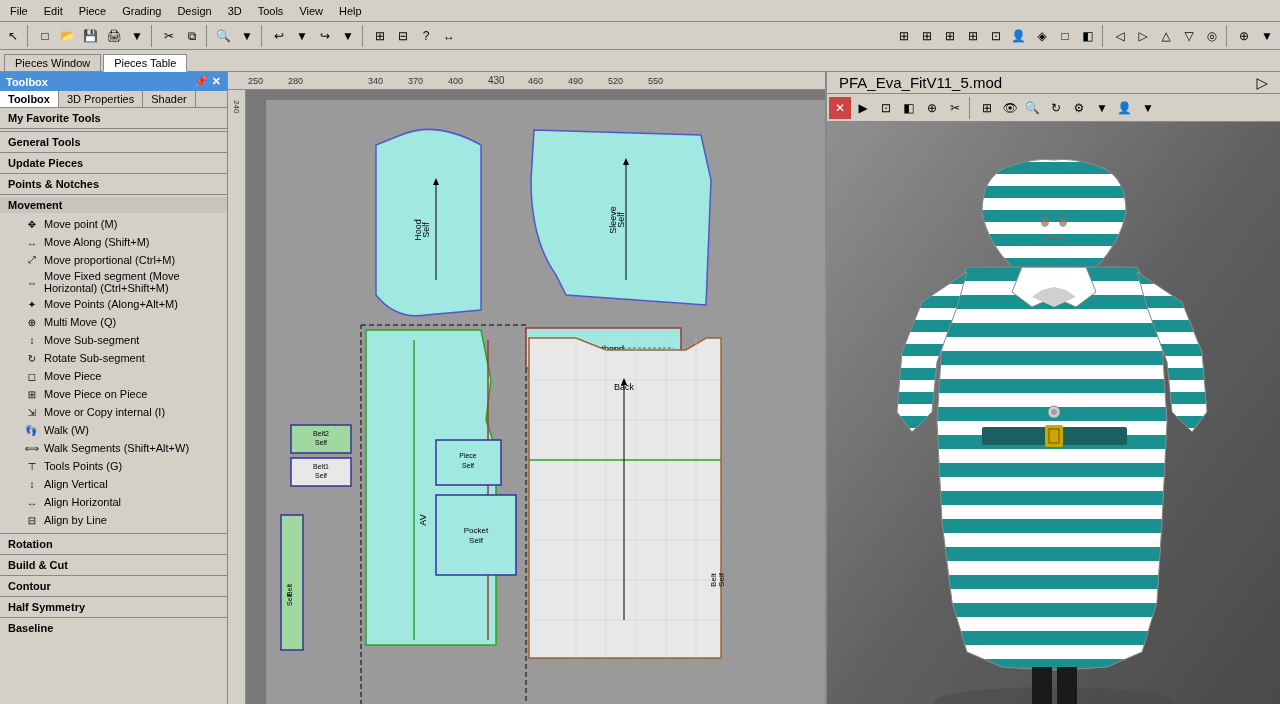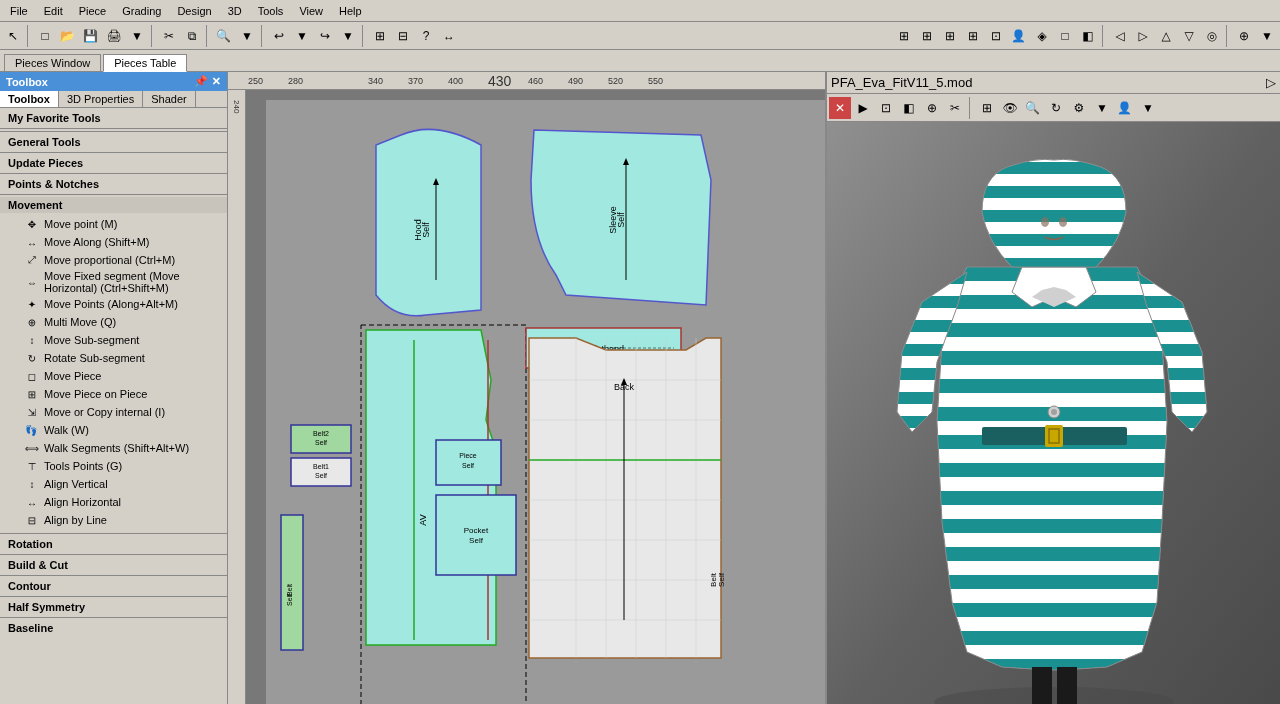--- a/index.html
+++ b/index.html
@@ -36,21 +36,21 @@
     .tool-icon { width: 16px; height: 16px; display: flex; align-items: center; justify-content: center; font-size: 10px; flex-shrink: 0; }
 
     
     #canvas-area { flex: 1; background: #787878; overflow: hidden; position: relative; }
     #canvas-ruler-top { height: 18px; background: #d4d0c8; border-bottom: 1px solid #888; display: flex; align-items: center; padding: 0 20px; font-size: 9px; color: #333; position: relative; }
     #canvas-ruler-left { width: 18px; background: #d4d0c8; border-right: 1px solid #888; position: absolute; top: 18px; left: 0; bottom: 0; }
     #canvas-main { position: absolute; top: 18px; left: 18px; right: 0; bottom: 0; background: #787878; overflow: hidden; }
 
     
     #right-panel { width: 455px; background: #555; border-left: 2px solid #888; position: relative; overflow: hidden; }
-    #right-panel-header { background: #d4d0c8; height: 22px; display: flex; align-items: center; padding: 0 4px; font-size: 13px; border-bottom: 1px solid #888; }
+    #right-panel-header { background: #d4d0c8; height: 22px; display: flex; align-items: center; padding: 0 12px; font-size: 15px; border-bottom: 1px solid #888; }
     #right-panel-toolbar { background: #d4d0c8; height: 28px; display: flex; align-items: center; padding: 2px; border-bottom: 1px solid #888; gap: 1px; }
     #right-panel-content { flex: 1; background: #707070; height: calc(100% - 50px); position: relative; overflow: hidden; }
 
     
     #mannequin-bg { width: 100%; height: 100%; background: linear-gradient(135deg, #8a8a8a 0%, #606060 40%, #505050 100%); position: relative; overflow: hidden; }
 
     #left-close { display: flex; align-items: center; }
 
     .movement-header { padding: 2px 8px; font-weight: bold; background: #c8c4bc; font-size: 11px; }
 
@@ -242,21 +242,21 @@
 
   <div id="canvas-area">
 
     <div id="canvas-ruler-top">
       <span style="position:absolute;left:20px;font-size:9px;">250</span>
       <span style="position:absolute;left:60px;font-size:9px;">280</span>
       <span style="position:absolute;left:100px;font-size:9px;margin-top:44px;">310</span>
       <span style="position:absolute;left:140px;font-size:9px;">340</span>
       <span style="position:absolute;left:180px;font-size:9px;">370</span>
       <span style="position:absolute;left:220px;font-size:9px;">400</span>
-      <span style="position:absolute;left:260px;font-size:14px;">430</span>
+      <span style="position:absolute;left:260px;font-size:10px;">430</span>
       <span style="position:absolute;left:300px;font-size:9px;">460</span>
       <span style="position:absolute;left:340px;font-size:9px;">490</span>
       <span style="position:absolute;left:380px;font-size:9px;">520</span>
       <span style="position:absolute;left:420px;font-size:9px;">550</span>
     </div>
 
     <div id="canvas-ruler-left" style="display:flex;flex-direction:column;justify-content:flex-start;padding-top:5px;">
       <span style="font-size:8px;writing-mode:vertical-rl;color:#333;margin:5px auto;">240</span>
     </div>
 

